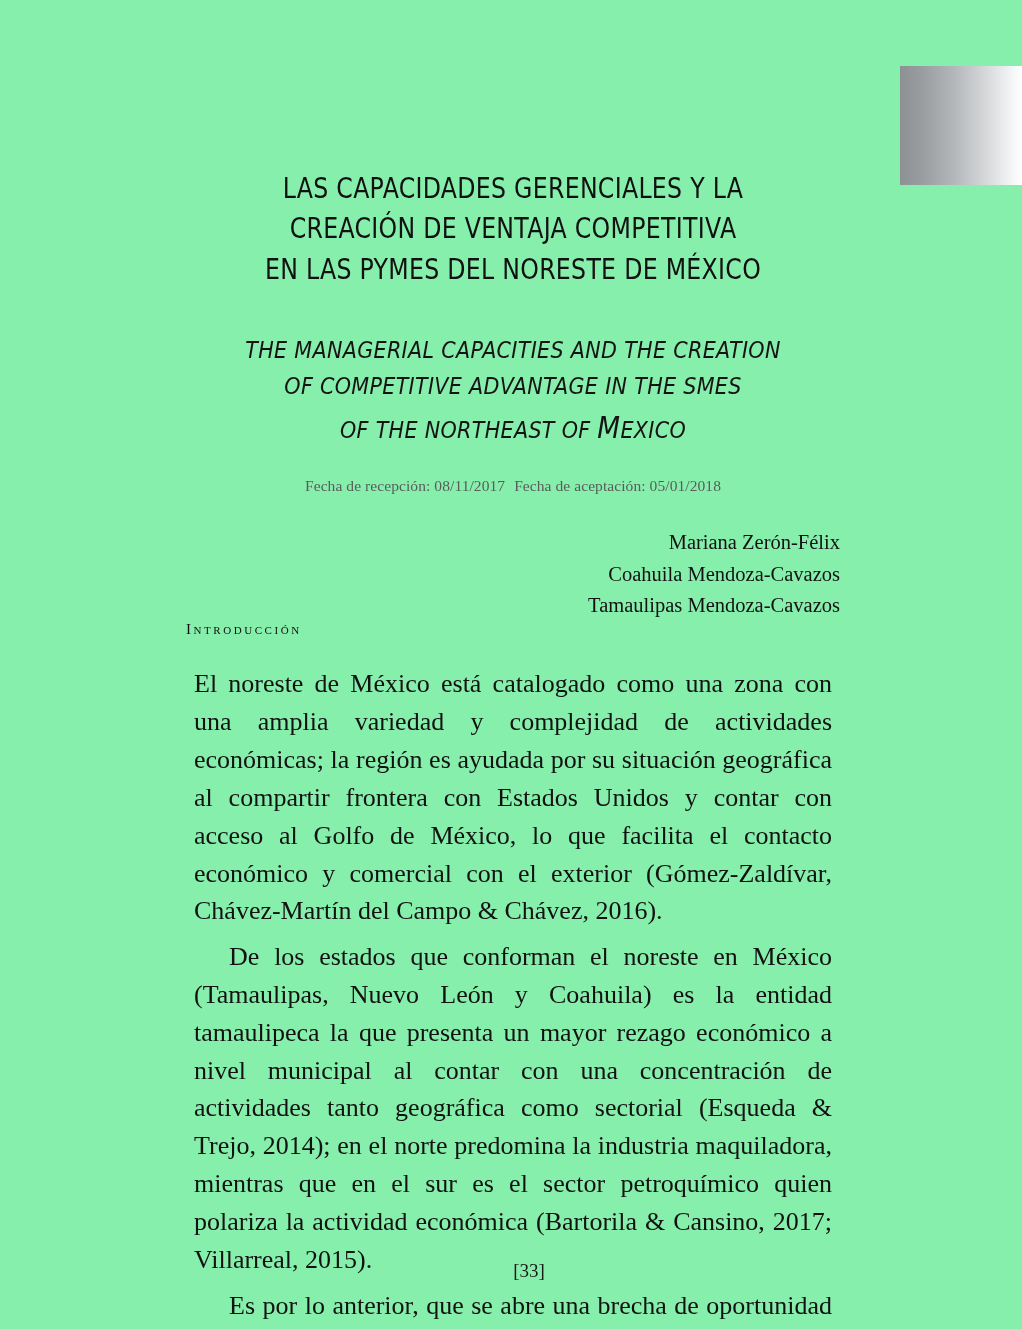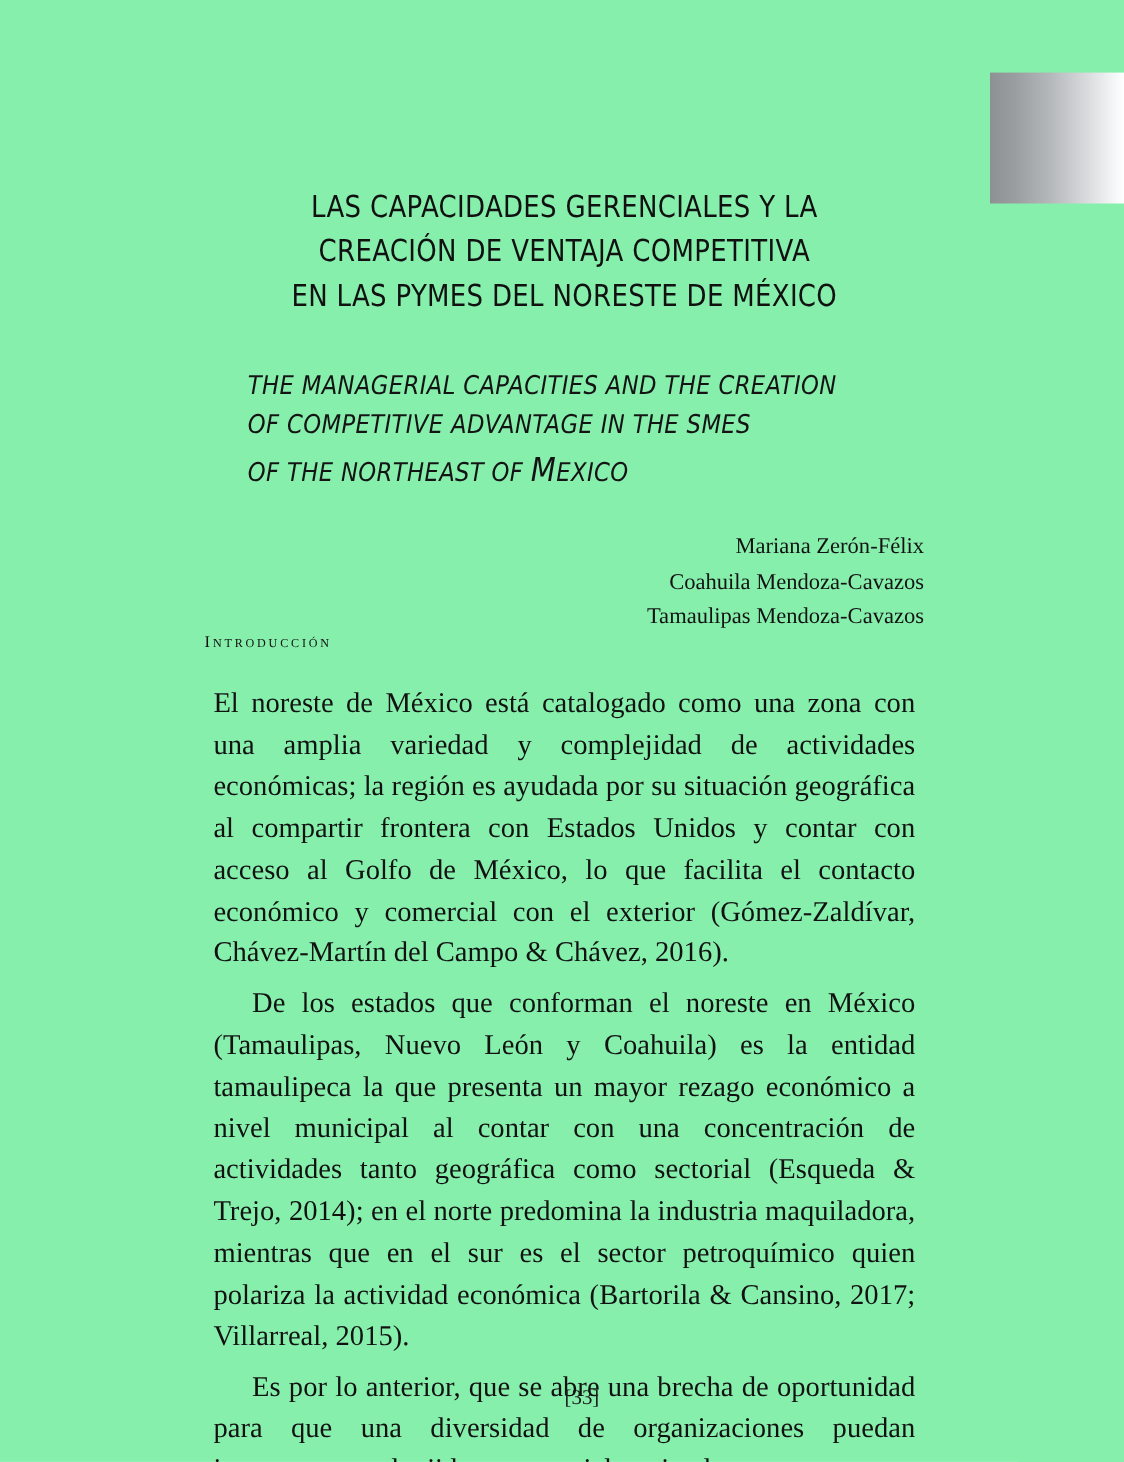--- a/index.html
+++ b/index.html
@@ -49,21 +49,21 @@
     line-height: 1.47;
     color: #111111;
     transform: scaleX(0.86);
     transform-origin: center;
     white-space: nowrap;
   }
 
   
   .subtitle-block {
     margin-top: 44px;
-    text-align: left;
+    text-align: center;
   }
   .subtitle-line {
     font-family: "DejaVu Sans", "Liberation Sans", sans-serif;
     font-style: italic;
     font-size: 23.5px;
     font-weight: 400;
     letter-spacing: 0.015em;
     line-height: 1.52;
     color: #141414;
     transform: scaleX(0.88);
@@ -142,20 +142,23 @@
       <div class="title-line">CREACIÓN DE VENTAJA COMPETITIVA</div>
       <div class="title-line">EN LAS PYMES DEL NORESTE DE MÉXICO</div>
     </div>
 
     <div class="subtitle-block">
       <div class="subtitle-line">THE MANAGERIAL CAPACITIES AND THE CREATION</div>
       <div class="subtitle-line">OF COMPETITIVE ADVANTAGE IN THE SMES</div>
       <div class="subtitle-line"><span>OF THE NORTHEAST OF </span><span class="bigcap">M</span><span>EXICO</span></div>
     </div>
 
+    <div class="dates">
+      <span>Fecha de recepción: 08/11/2017</span><span class="gap"></span><span>Fecha de aceptación: 05/01/2018</span>
+    </div>
 
     <div class="authors">
       <div class="author-line">Mariana Zerón-Félix</div>
       <div class="author-line">Coahuila Mendoza-Cavazos</div>
       <div class="author-line">Tamaulipas Mendoza-Cavazos</div>
     </div>
 
     <div class="section-heading">INTRODUCCIÓN</div>
 
     <div class="body-block">

